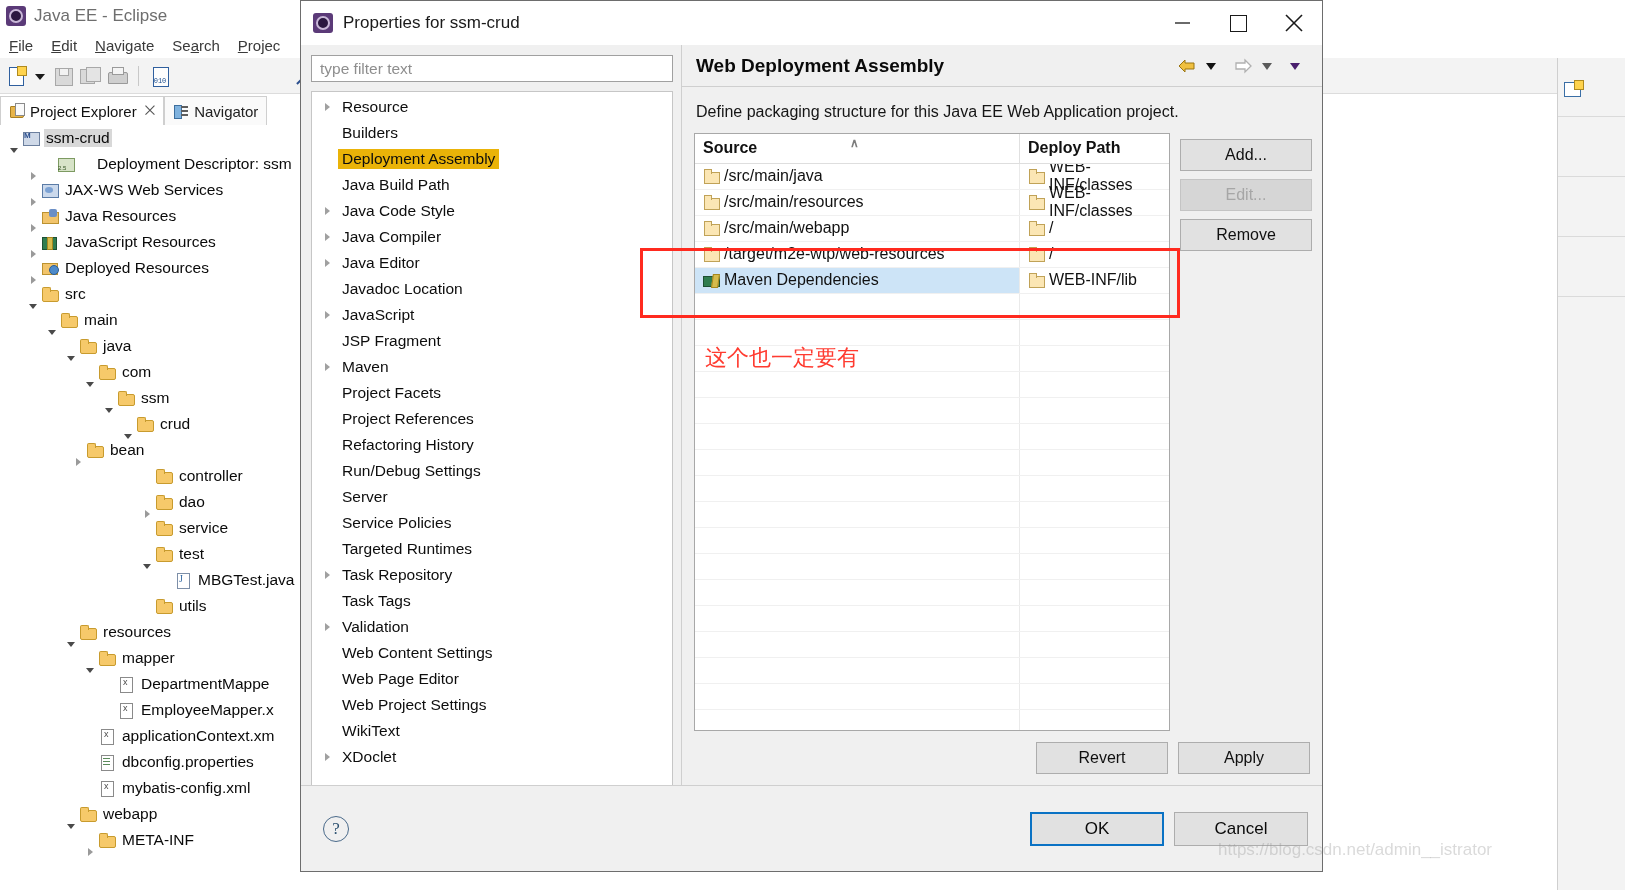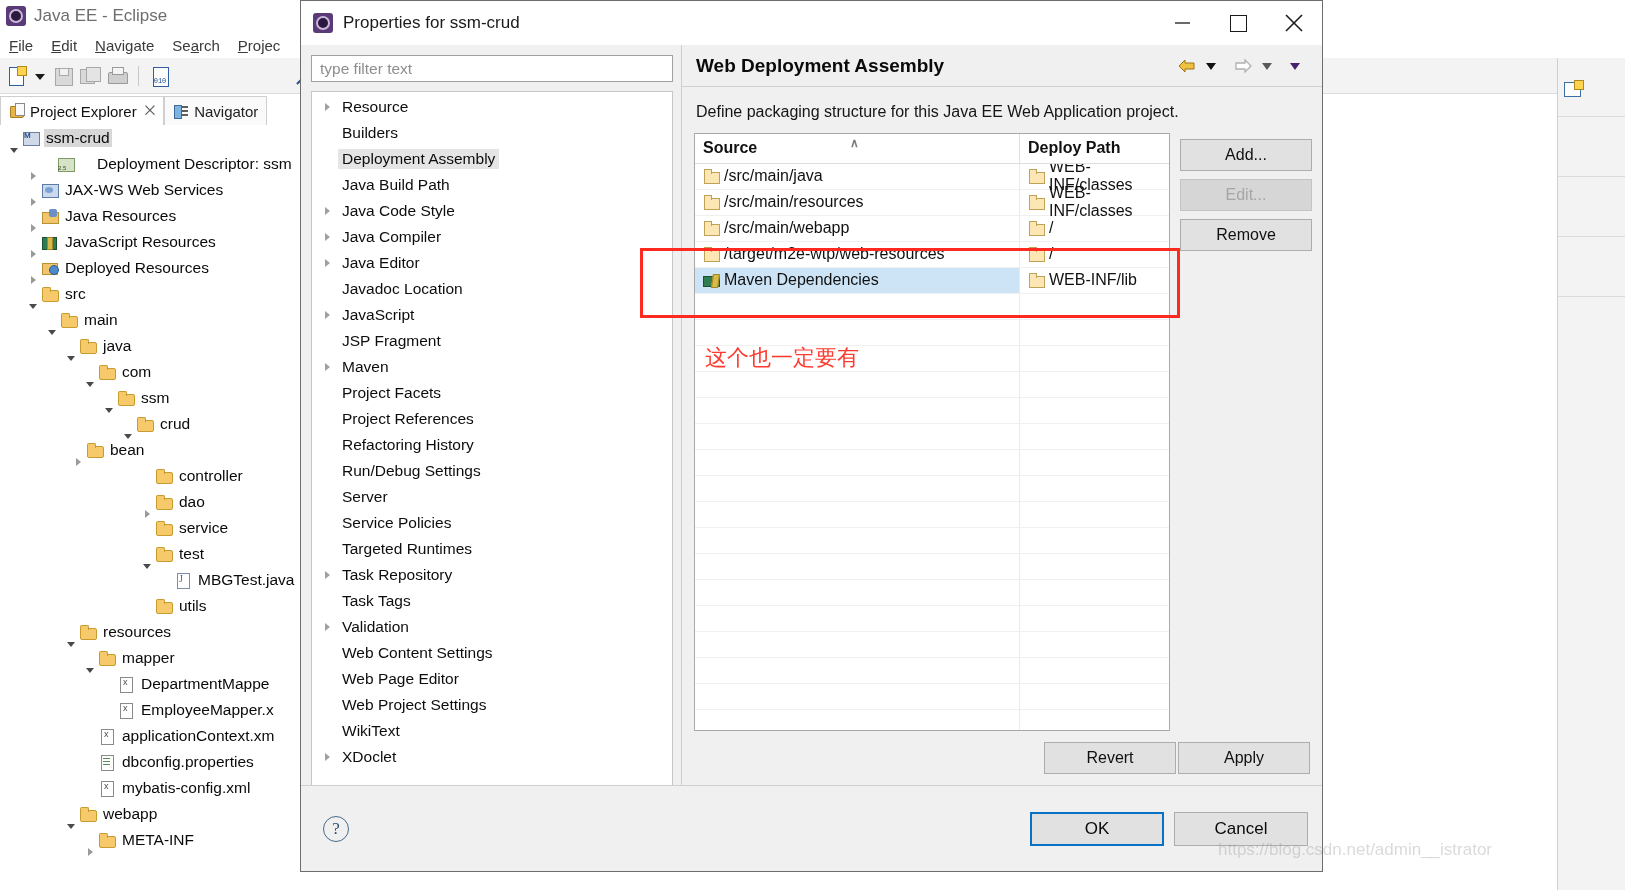--- a/index.html
+++ b/index.html
@@ -307,21 +307,21 @@
   .prow { display: flex; align-items: center; height: 26px; white-space: nowrap; padding-left: 8px; }
   .parrow {
     width: 18px; flex: 0 0 18px; position: relative; height: 26px;
   }
   .parrow.has::after {
     content:""; position:absolute; left:5px; top:9px;
     border-top:4px solid transparent; border-bottom:4px solid transparent;
     border-left:5px solid #a0a0a0;
   }
   .plabel { padding: 1px 4px; }
-  .prow.sel .plabel { background: #e5e5e5; }
+  .prow.sel .plabel { background: #eab308; }
 
   
   .dlg-right {
     flex: 1 1 auto; padding: 0; display: flex; flex-direction: column; min-width: 0;
   }
   .rp-header {
     height: 42px; background: #f0f0f0; border-left: 1px solid #cfcfcf;
     border-bottom: 1px solid #cfcfcf;
     display: flex; align-items: center; padding-left: 14px; flex: 0 0 auto;
   }
@@ -387,21 +387,21 @@
   .sbtn {
     height: 32px; border: 1px solid #adadad; background: #e1e1e1;
     font-size: 16px; color: #101010; display:flex; align-items:center; justify-content:center;
     font-family: "Liberation Sans", sans-serif;
   }
   .sbtn.disabled { color: #a6a6a6; background: #d6d6d6; border-color:#c4c4c4; }
 
   .rp-footer {
     height: 54px; flex: 0 0 auto; border-left: 1px solid #cfcfcf;
     display: flex; align-items: center; justify-content: flex-end;
-    gap: 2px; padding-right: 12px; background: #f0f0f0;
+    gap: 10px; padding-right: 12px; background: #f0f0f0;
   }
   .fbtn {
     width: 132px; height: 32px; border: 1px solid #adadad; background: #e1e1e1;
     font-size: 16px; color: #101010; display:flex; align-items:center; justify-content:center;
   }
 
   .dlg-bottom {
     height: 86px; flex: 0 0 auto; border-top: 1px solid #cfcfcf;
     display: flex; align-items: center; background: #f0f0f0; position: relative;
   }

